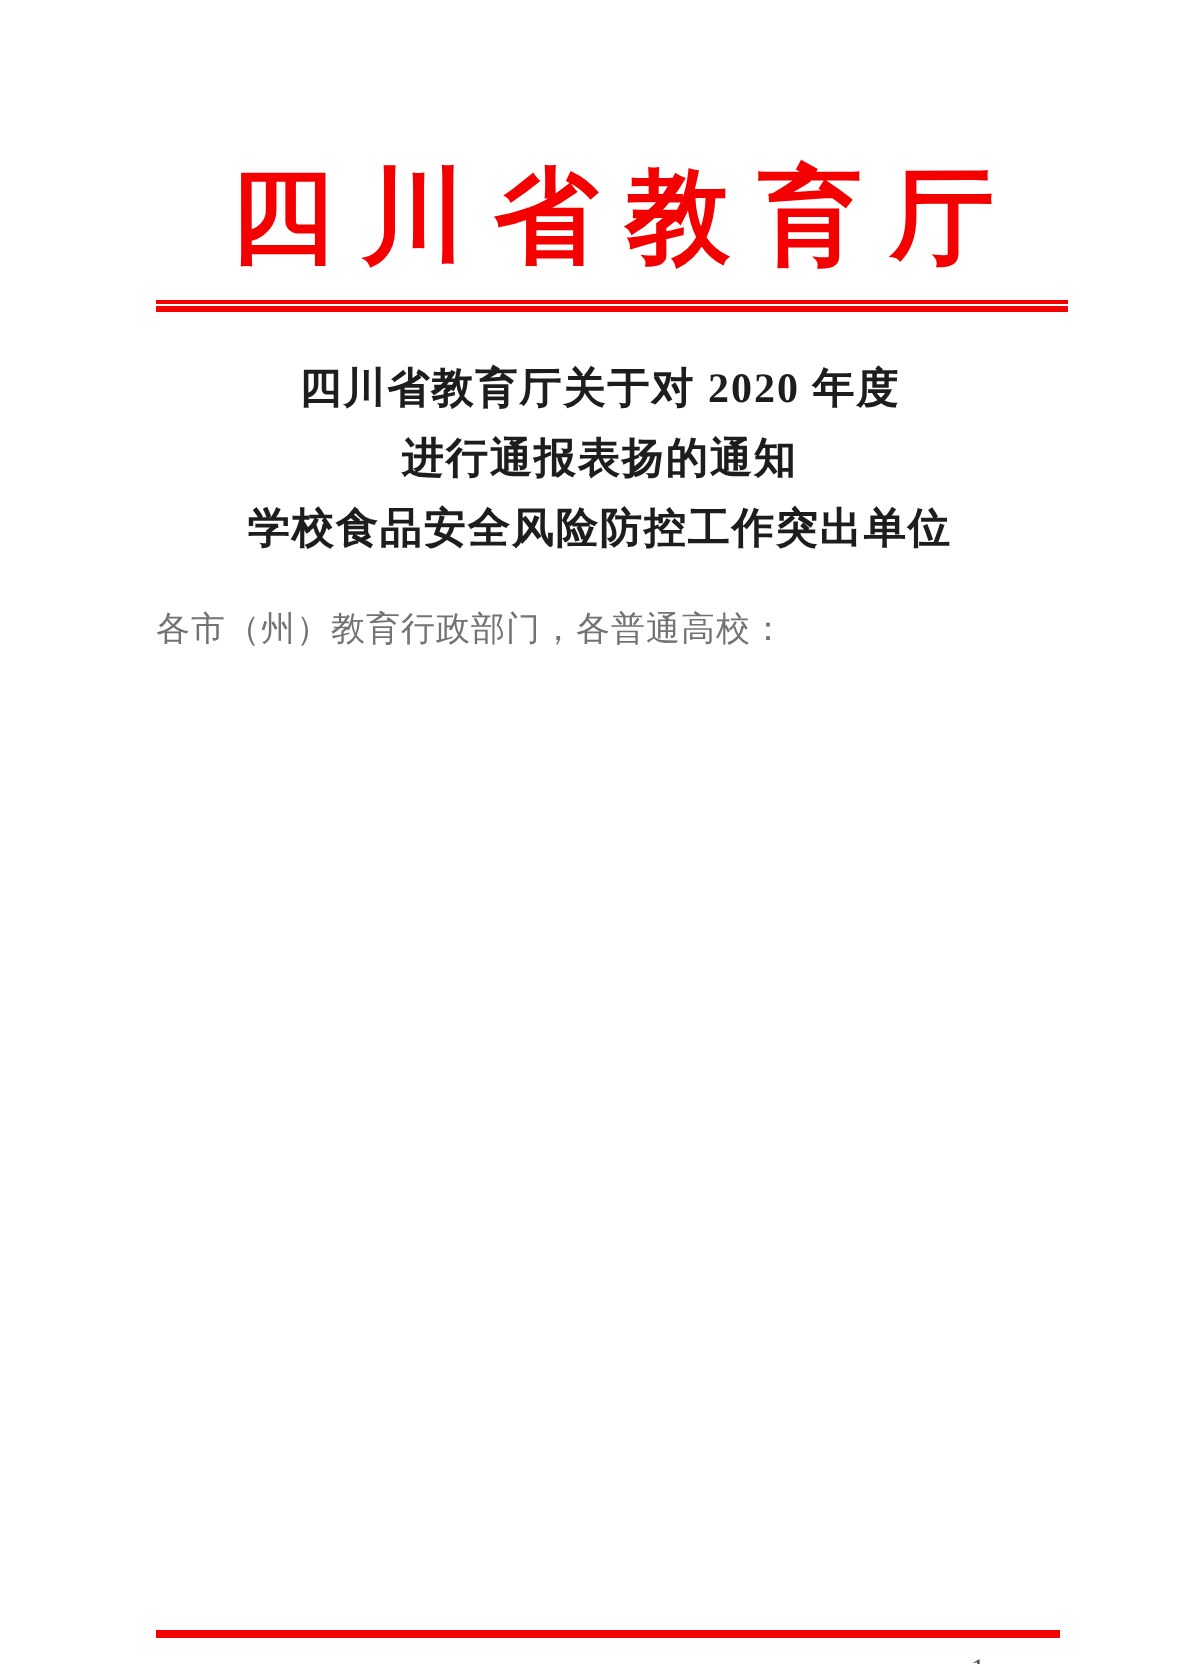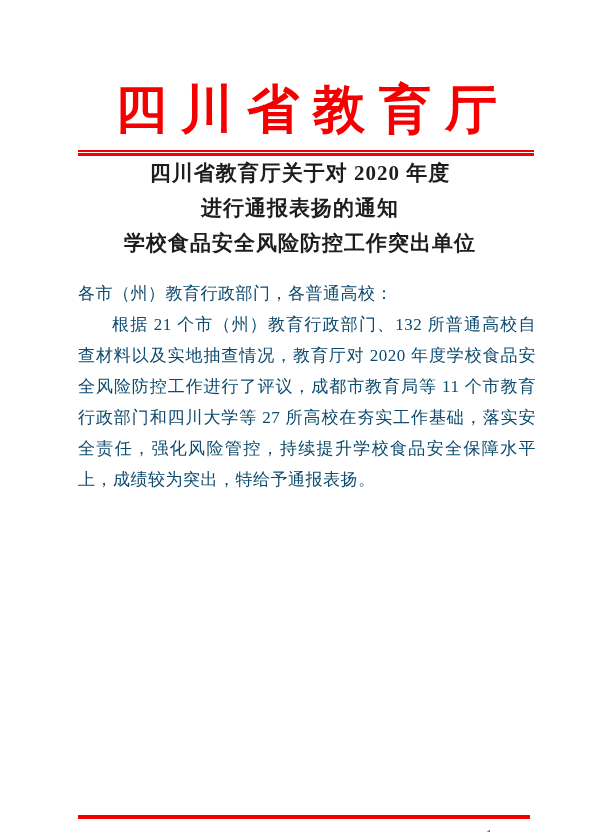--- a/index.html
+++ b/index.html
@@ -30,34 +30,35 @@
   }
   .head-rule {
     margin: 14px auto 0 78px;
     width: 456px;
   }
   .head-rule .thin  { height: 2px; background: #f50000; }
   .head-rule .gap   { height: 1px; background: transparent; }
   .head-rule .thick { height: 3px; background: #f50000; }
   
   .doc-title {
+    margin-top: 21px;
     text-align: center;
     font-size: 21px;
     font-weight: bold;
     line-height: 35px;
     color: #1d1d1d;
     letter-spacing: 1px;
   }
   
   .body-text {
     margin: 17px 0 0 78px;
     width: 458px;
     font-size: 17px;
     line-height: 31px;
-    color: #0c4a6e;
+    color: #737373;
     text-align: justify;
     letter-spacing: 0.5px;
   }
   .body-text .para { text-indent: 2em; }
   
   .footer-rule {
     position: absolute;
     left: 78px;
     top: 731px;
     width: 452px;
@@ -88,19 +89,18 @@
   </div>
 
   <div class="doc-title">
     <div>四川省教育厅关于对 2020 年度</div>
     <div>进行通报表扬的通知</div>
     <div>学校食品安全风险防控工作突出单位</div>
   </div>
 
   <div class="body-text">
     <p class="salutation">各市（州）教育行政部门，各普通高校：</p>
-    <p class="para">根据 21 个市（州）教育行政部门、132 所普通高校自查材料以及实地抽查情况，教育厅对 2020 年度学校食品安全风险防控工作进行了评议，成都市教育局等 11 个市教育行政部门和四川大学等 27 所高校在夯实工作基础，落实安全责任，强化风险管控，持续提升学校食品安全保障水平上，成绩较为突出，特给予通报表扬。</p>
   </div>
 
   <div class="footer-rule"></div>
   <div class="page-number">— 1 —</div>
 
 </div>
 
 </body></html>

